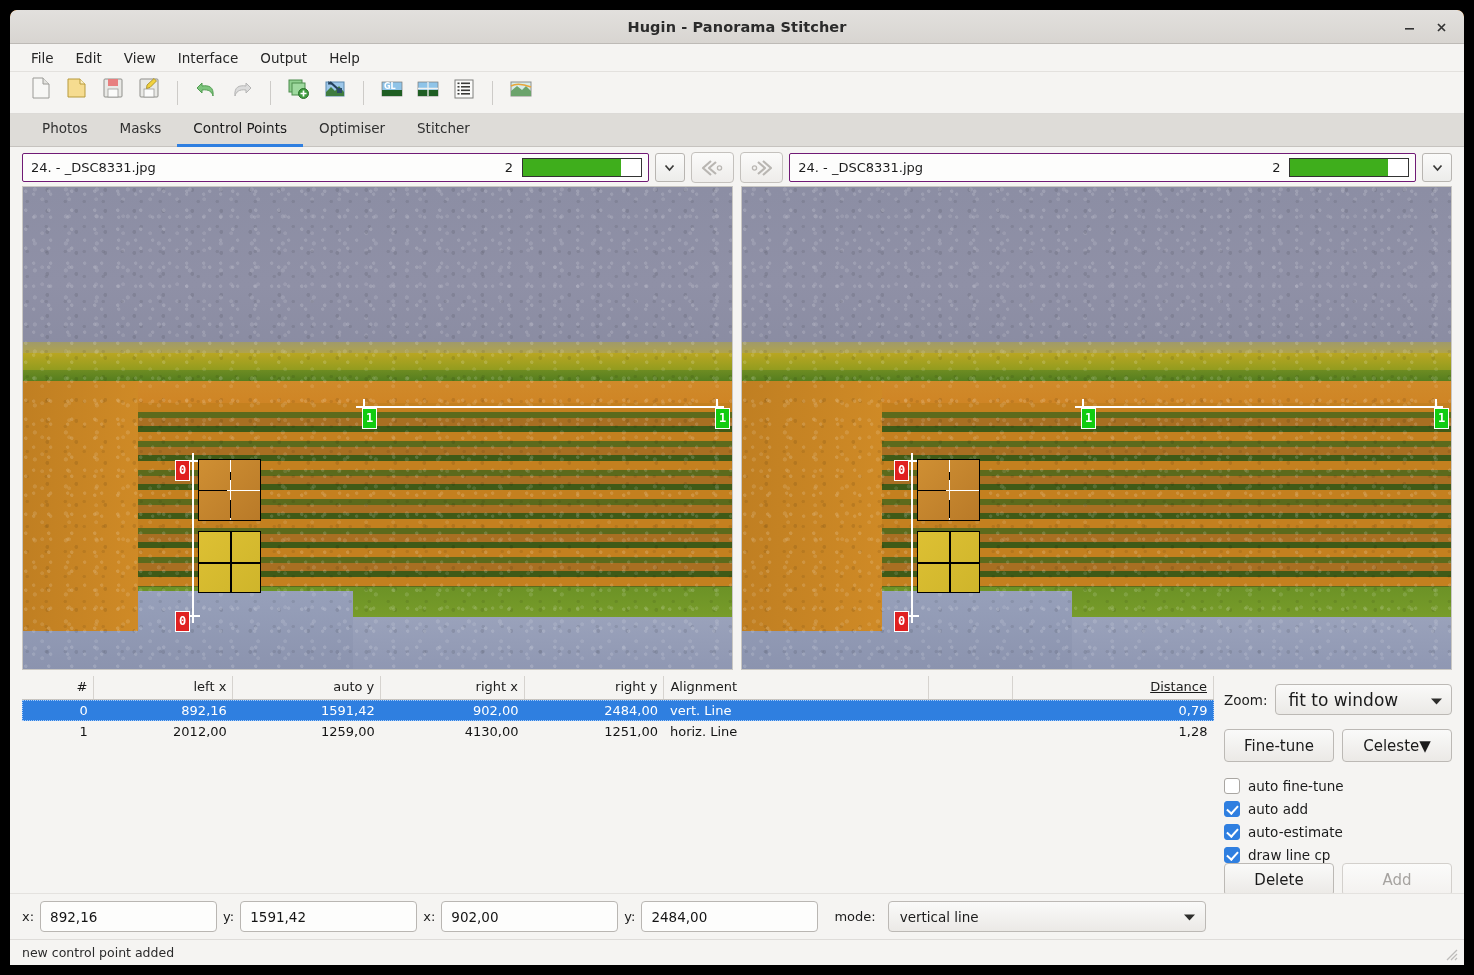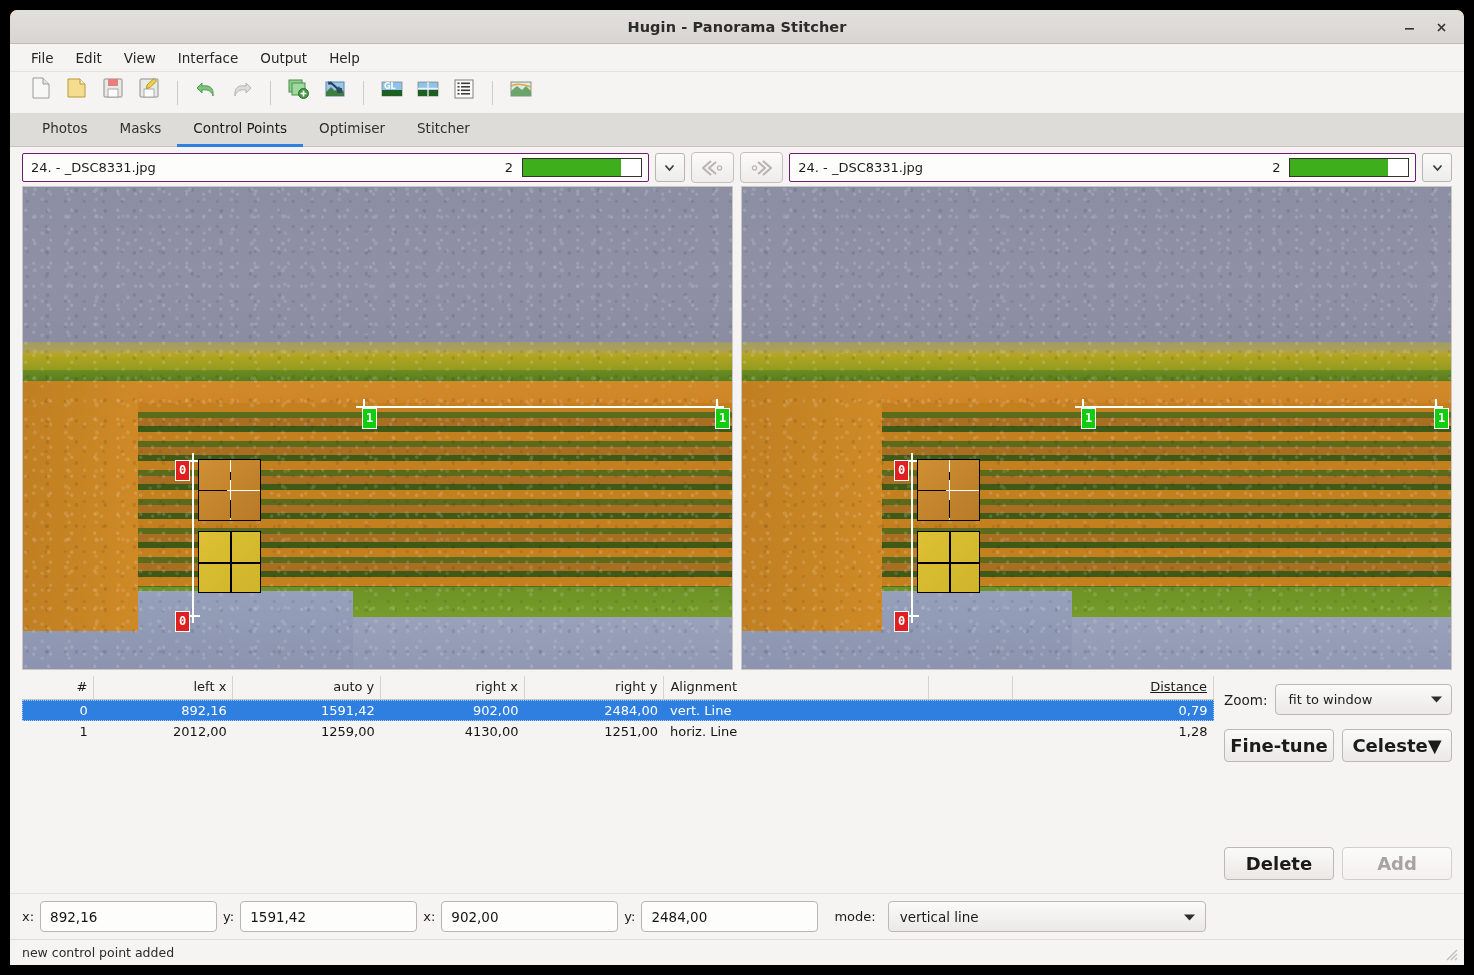--- a/index.html
+++ b/index.html
@@ -165,29 +165,29 @@
   table.cptable tr.sel { outline: 1px dotted #a8cdfa; outline-offset: -1px; }
 
   .sidepanel { flex: 0 0 228px; display: flex; flex-direction: column;
                padding-top: 8px; }
   .zoomrow { display: flex; align-items: center; gap: 8px; }
   .zoomrow .zlbl { font-size: 13.5px; color: #1e1e1e; }
   .select {
     flex: 1; height: 31px; border: 1px solid #bcb9b5; border-radius: 4px;
     background: linear-gradient(#fafaf9,#ebe9e6);
     display:flex; align-items:center; padding: 0 8px 0 12px;
-    font-size: 13px; color:#1b1b1b;
+    font-size: 17px; color:#1b1b1b;
   }
   .select .caret { margin-left:auto; }
   .btnrow { display:flex; gap: 8px; margin-top: 14px; }
   .pbtn {
     flex:1; height: 33px; border:1px solid #bcb9b5; border-radius: 4px;
     background: linear-gradient(#fafaf9,#ebe9e6);
     display:flex; align-items:center; justify-content:center;
-    font-size: 18px; color:#1b1b1b; cursor: default; font-weight: bold;
+    font-size: 15px; color:#1b1b1b; cursor: default;
   }
   .checks { margin-top: 16px; display:flex; flex-direction:column; gap: 7px; }
   .chk { display:flex; align-items:center; gap: 8px; font-size: 13.5px; color:#1b1b1b; }
   .box { width: 16px; height: 16px; border-radius: 3px; flex:0 0 16px;
          border:1px solid #a9a6a2; background:#fff; position:relative; }
   .box.on { background:#2f7fe0; border-color:#2f7fe0; }
   .box.on::after { content:""; position:absolute; left:4px; top:1px;
     width:5px; height:9px; border:solid #fff; border-width:0 2px 2px 0;
     transform: rotate(42deg); }
   .delrow { margin-top:auto; display:flex; gap: 8px; padding-bottom: 13px; }
@@ -535,20 +535,38 @@
               </svg>
           </span>
         </div>
       </div>
 
       <div class="btnrow">
         <div class="pbtn">Fine-tune</div>
         <div class="pbtn">Celeste▼</div>
       </div>
 
+      <div class="checks">
+        <div class="chk">
+          <span class="box"></span>
+          <span>auto fine-tune</span>
+        </div>
+        <div class="chk">
+          <span class="box on"></span>
+          <span>auto add</span>
+        </div>
+        <div class="chk">
+          <span class="box on"></span>
+          <span>auto-estimate</span>
+        </div>
+        <div class="chk">
+          <span class="box on"></span>
+          <span>draw line cp</span>
+        </div>
+      </div>
 
       <div class="delrow">
         <div class="pbtn">Delete</div>
         <div class="pbtn disabled">Add</div>
       </div>
     </div>
   </div>
 
   <div class="coordbar">
     <span class="ck">x:</span>

